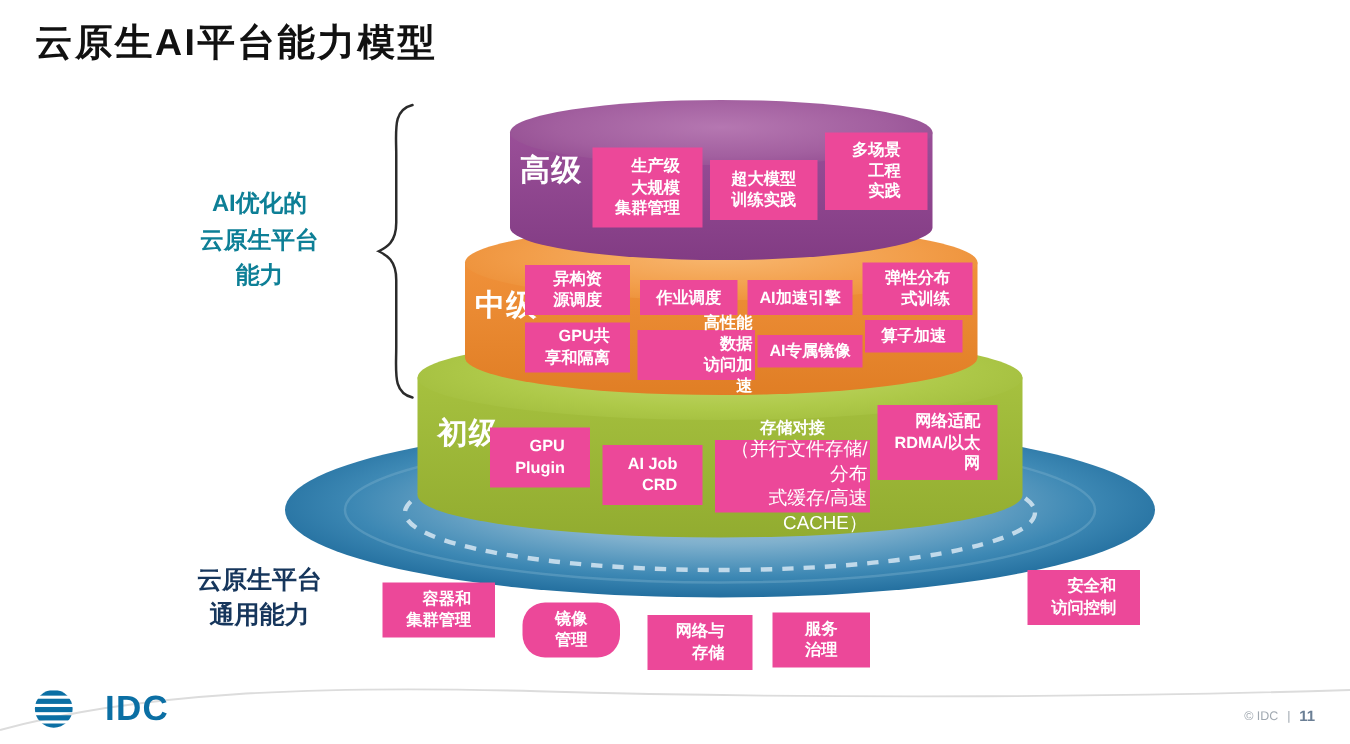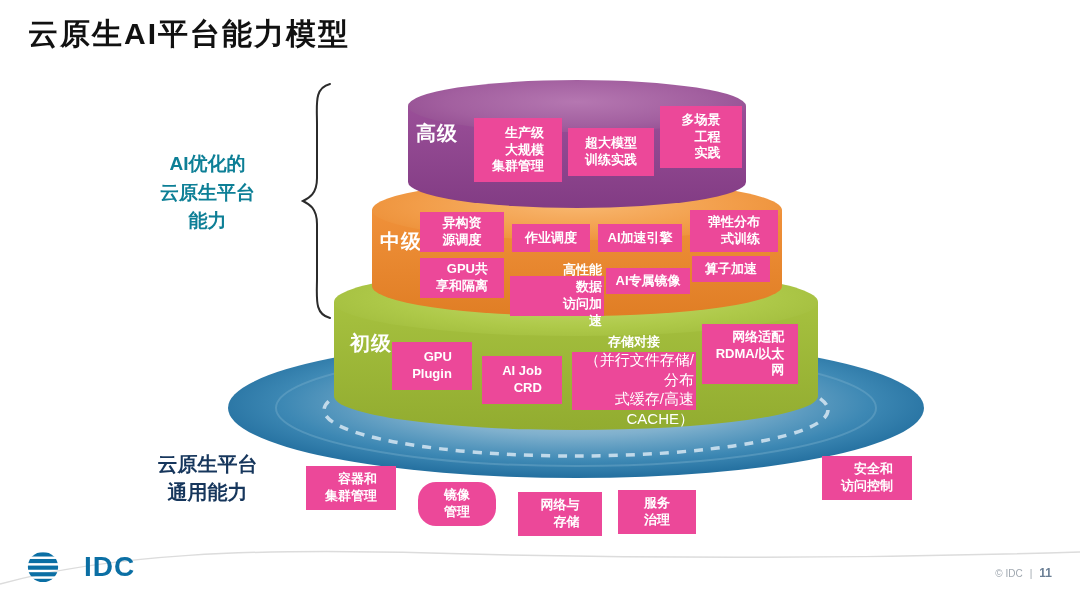--- a/index.html
+++ b/index.html
@@ -30,40 +30,40 @@
   .tier-basic{left:334px;top:268px;width:484px;height:162px;}
   .basic-top{height:68px;background:radial-gradient(ellipse at 50% 42%,#c6da6e 0%,#aec949 55%,#9ab536 100%);}
   .basic-body{top:34px;height:128px;background:linear-gradient(#a6c13f,#92ac30);border-radius:0 0 50% 50% / 0 0 34px 34px;}
   .tier-mid{left:372px;top:180px;width:410px;height:136px;}
   .mid-top{height:60px;background:radial-gradient(ellipse at 50% 42%,#f8b76f 0%,#f29d49 55%,#e8862c 100%);}
   .mid-body{top:30px;height:106px;background:linear-gradient(#f0913a,#e07e25);border-radius:0 0 50% 50% / 0 0 30px 30px;}
   .tier-adv{left:408px;top:80px;width:338px;height:128px;}
   .adv-top{height:52px;background:radial-gradient(ellipse at 50% 42%,#b577b1 0%,#a25f9f 55%,#8a4389 100%);}
   .adv-body{top:26px;height:102px;background:linear-gradient(#9a4f98,#823c84);border-radius:0 0 50% 50% / 0 0 26px 26px;}
   
-  .tier-label{position:absolute;color:#fff;font-weight:bold;font-size:20px;letter-spacing:1px;}
+  .tier-label{position:absolute;color:#fff;font-weight:bold;font-size:24px;letter-spacing:1px;}
   .lab-adv{left:416px;top:120px;}
   .lab-mid{left:380px;top:228px;}
   .lab-basic{left:350px;top:330px;}
   
   .nbox{
     position:absolute;background:#ec4899;color:#fff;font-weight:bold;font-size:13px;
     line-height:1.3;display:flex;align-items:center;justify-content:center;
     flex-direction:column;text-align:right;white-space:pre-line;padding:2px;box-sizing:border-box;
   }
   .nbox .sub{font-size:15px;font-weight:normal;line-height:1.3;white-space:pre-line;}
   .p1{left:474px;top:118px;width:88px;height:64px;}
   .p2{left:568px;top:128px;width:86px;height:48px;}
   .p3{left:660px;top:106px;width:82px;height:62px;}
   .o1{left:420px;top:212px;width:84px;height:40px;}
   .o2{left:512px;top:224px;width:78px;height:28px;}
   .o3{left:598px;top:224px;width:84px;height:28px;}
   .o4{left:690px;top:210px;width:88px;height:42px;}
   .o5{left:420px;top:258px;width:84px;height:40px;}
-  .o6{left:510px;top:276px;width:94px;height:40px;padding-left:43px;}
+  .o6{left:510px;top:264px;width:94px;height:40px;padding-left:43px;}
   .o7{left:606px;top:268px;width:84px;height:26px;}
   .o8{left:692px;top:256px;width:78px;height:26px;}
   .g1{left:392px;top:342px;width:80px;height:48px;}
   .g2{left:482px;top:356px;width:80px;height:48px;}
   .g3{left:572px;top:352px;width:124px;height:58px;}
   .g4{left:702px;top:324px;width:96px;height:60px;}
   .b1{left:306px;top:466px;width:90px;height:44px;}
   .b2{left:418px;top:482px;width:78px;height:44px;border-radius:18px;}
   .b3{left:518px;top:492px;width:84px;height:44px;}
   .b4{left:618px;top:490px;width:78px;height:44px;}

